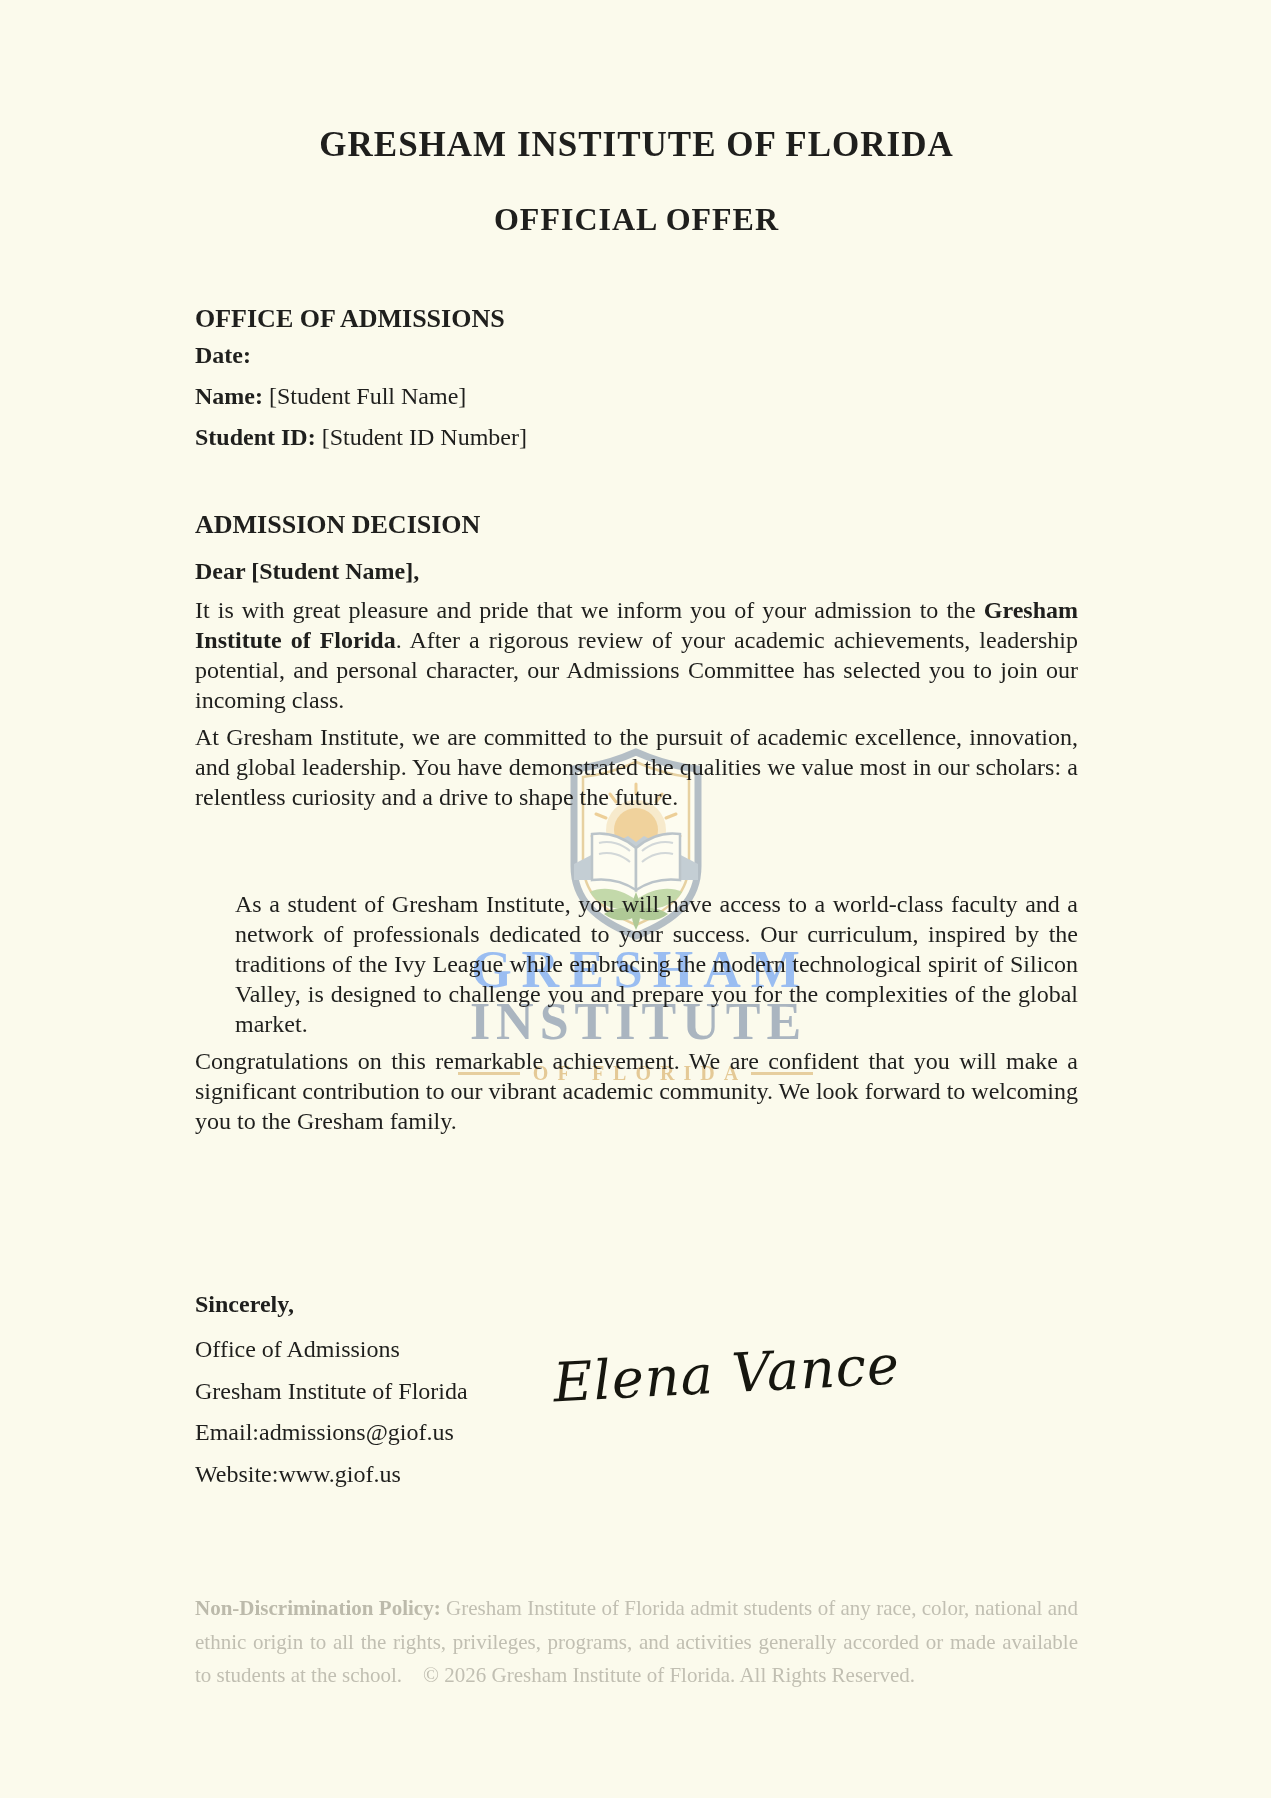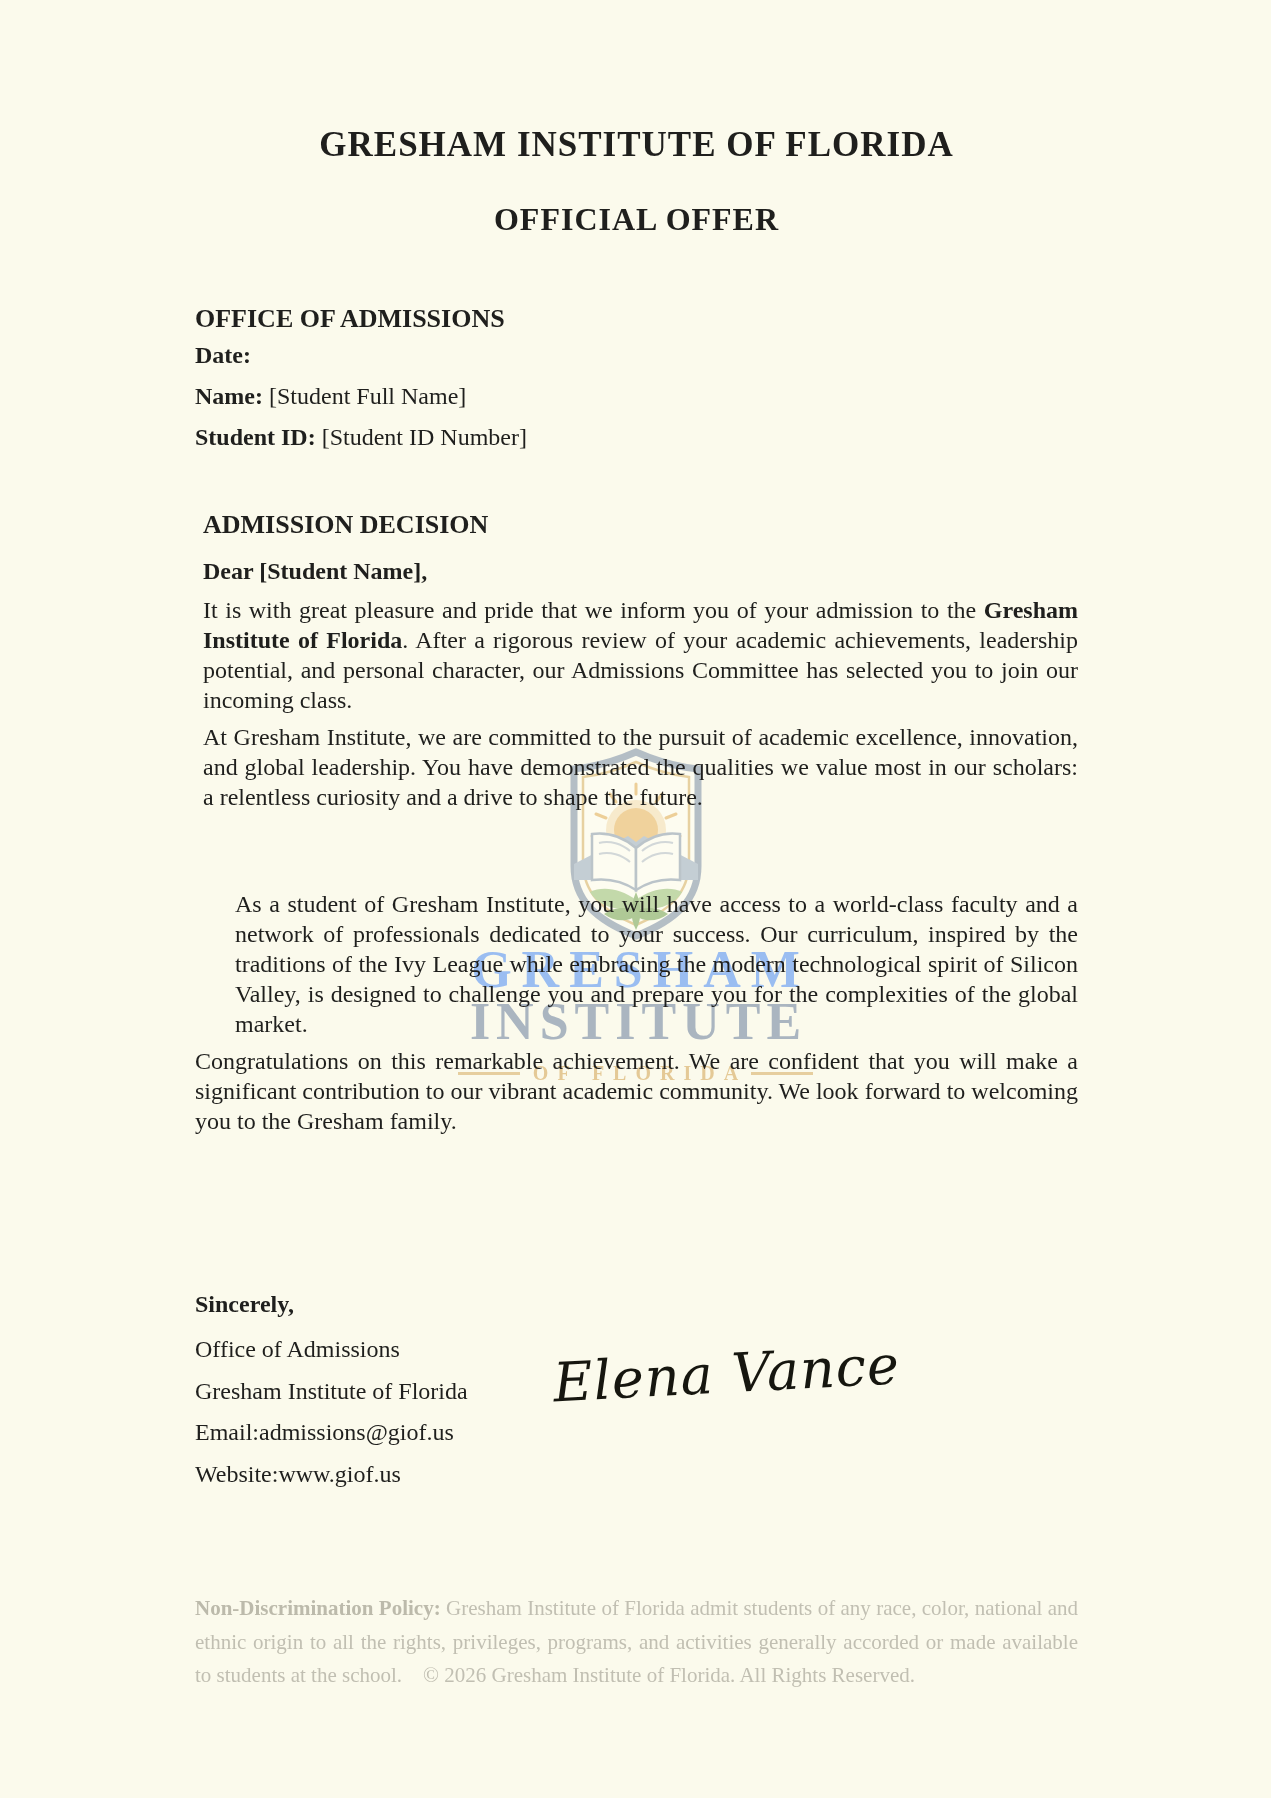--- a/index.html
+++ b/index.html
@@ -25,21 +25,21 @@
     font-size:32px; font-weight:700; letter-spacing:1px;
   }
 
   
   .sec-meta { top:303px; }
   .sec-heading { font-size:26px; font-weight:700; line-height:32px; }
   .meta-lines { margin-top:0; font-size:24px; line-height:41px; }
   .meta-lines b { font-weight:700; }
 
   
-  .sec-admission { top:509px;margin-left:8px; }
+  .sec-admission { top:509px; }
   .salutation { margin-top:14px; font-size:24px; font-weight:700; line-height:33px; }
   p.body-par {
     margin-top:7px; font-size:24px; line-height:30px;
     text-align:justify;
   }
   p.body-par b { font-weight:700; }
   .sec-commitment { top:879px; }
   .sec-commitment p.body-par:first-of-type { margin-top:10px;margin-left:40px; }
 
   

